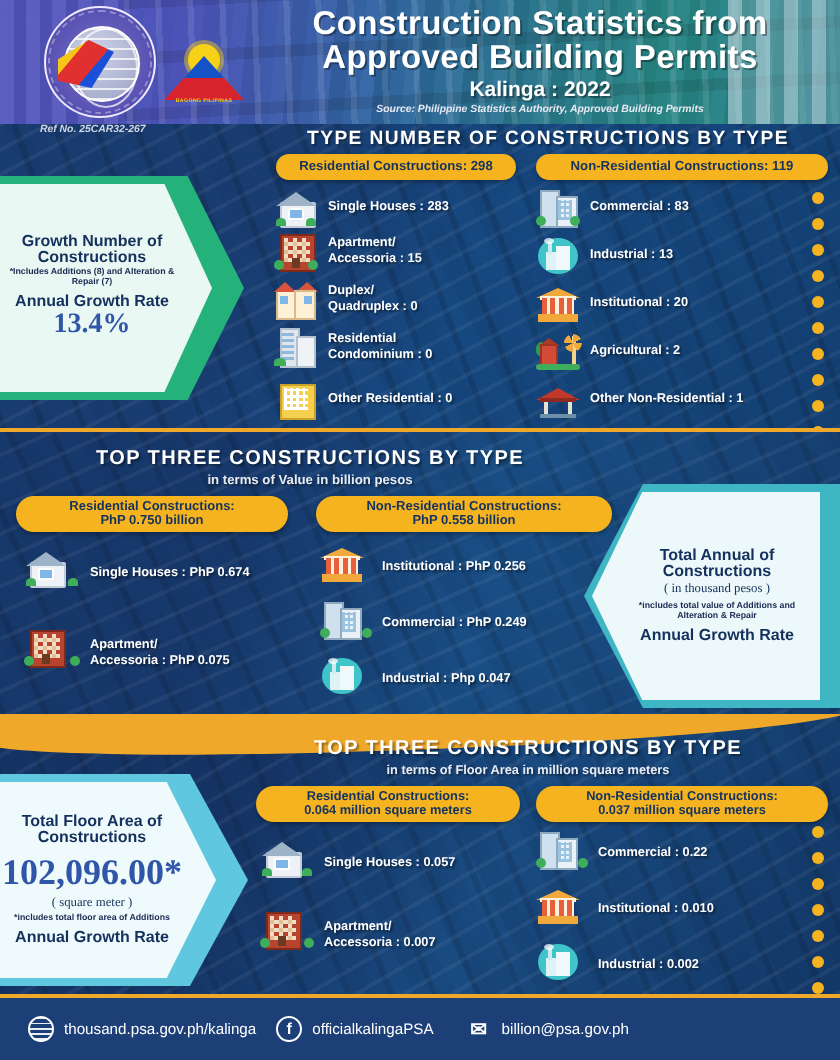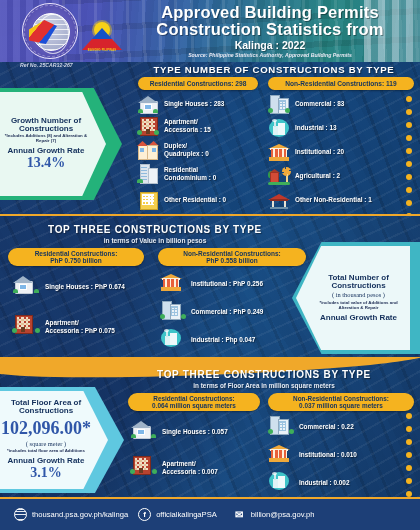--- a/index.html
+++ b/index.html
@@ -346,22 +346,22 @@
       <div class="psa-swoosh"></div>
     </div>
 
     <div class="ph-flag">
       <div class="ph-sun"></div>
       <div class="ph-tri"></div>
       <div class="ph-caption">BAGONG PILIPINAS</div>
     </div>
 
     <div class="hdr-title">
+      <div>Construction  Statistics  from</div>
       <div>Approved Building Permits</div>
-      <div>Construction  Statistics  from</div>
     </div>
     <div class="hdr-sub">Kalinga : 2022</div>
     <div class="hdr-source">Source: Philippine Statistics Authority, Approved Building Permits</div>
   </div>
   <div class="refno">Ref No. 25CAR32-267</div>
 
   <div class="sec1">
     <div class="sec1-tex"></div>
 
     <div class="sec-title s1-title">TYPE NUMBER OF CONSTRUCTIONS BY TYPE</div>
@@ -567,21 +567,21 @@
             <div class="b2"></div>
             <div class="st"></div>
             <div class="sm"></div>
           </div>
         </div>
       <div class="lbl">Industrial : Php 0.047</div>
     </div>
 
     <div class="hexpanel hex-teal s2-hex">
       <div class="hex-inner">
-        <div class="hp-label">Total Number of Constructions</div>
+        <div class="hp-label">Total Annual of Constructions</div>
         <div class="hp-unit">( in thousand pesos )</div>
         <div class="hp-note" style="margin-top:3px">*includes total value of Additions and Alteration &amp; Repair</div>
         <div class="hp-label2">Annual Growth Rate</div>
       </div>
     </div>
   </div>
 
   <div class="sec3">
     <div class="sec3-tex"></div>
     <div class="s3-swoosh2"></div>
@@ -595,21 +595,20 @@
     <div class="pill s3-pill-non" style="white-space:pre-line">Non-Residential Constructions:
 0.037 million square meters</div>
 
     <div class="hexpanel hex-cyan s3-hex">
       <div class="hex-inner">
         <div class="hp-label">Total Floor Area of Constructions</div>
         <div class="hp-big" style="font-size:18px">102,096.00*</div>
         <div class="hp-unit">( square meter )</div>
         <div class="hp-note" style="margin-top:2px">*includes total floor area of Additions</div>
         <div class="hp-label2">Annual Growth Rate</div>
-        <div class="hp-pct">3.1%</div>
       </div>
     </div>
 
     <div class="drow" style="left:130px; top:62px;">
       <div class="ico" style="width:27px;height:25px;flex:0 0 27px">
           <div class="ic-house">
             <div class="w"></div>
             <div class="g1"></div>
             <div class="g2"></div>
           </div>

